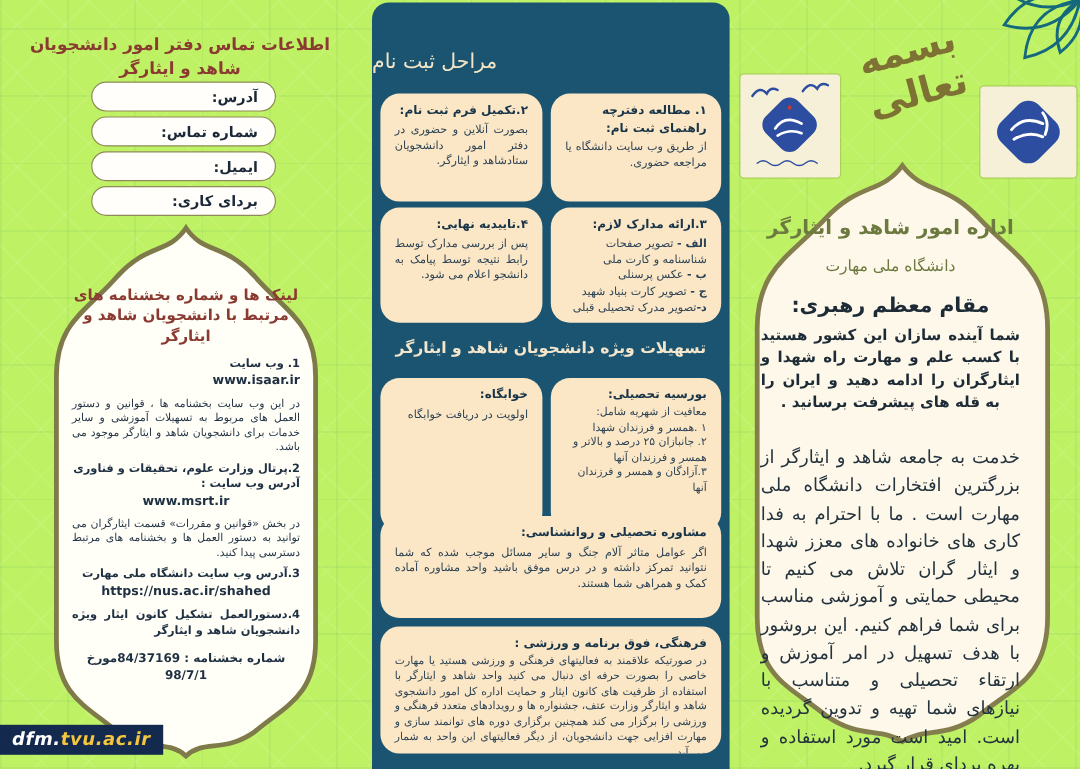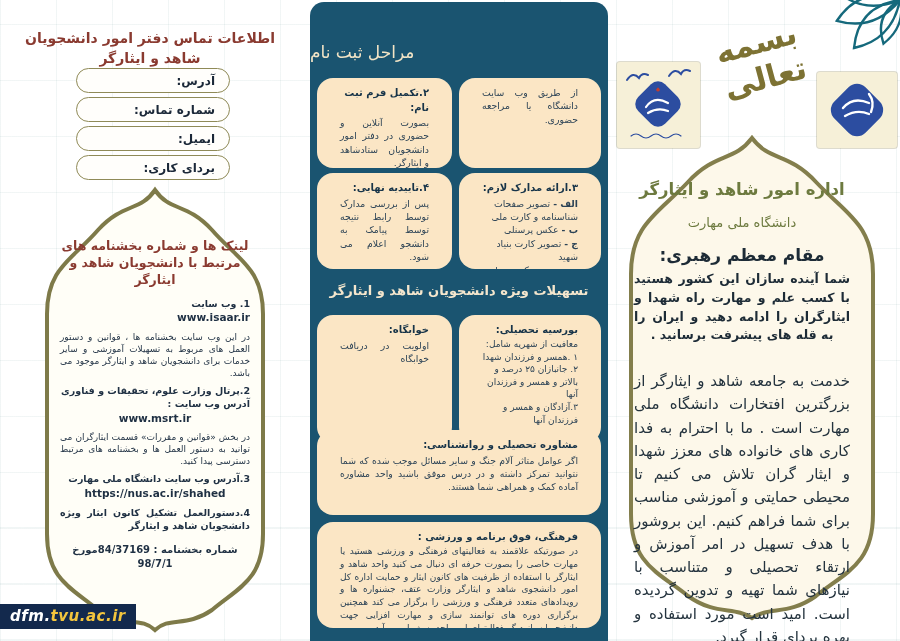--- a/index.html
+++ b/index.html
@@ -1,18 +1,18 @@
 <!DOCTYPE html>
 <html lang="fa" dir="rtl"><head>
 <meta charset="utf-8">
 <style>
   html,body{margin:0;padding:0;background:#2a2a2a;}
   .stage{
     position:relative;width:900px;height:641px;overflow:hidden;
-    background:#ffffff;direction:rtl;
+    background:#bef264;direction:rtl;
     font-family:"DejaVu Sans","Liberation Sans",sans-serif;
   }
   .stage::before{ 
     content:"";position:absolute;inset:0;z-index:0;
     background-image:
       repeating-linear-gradient(45deg, rgba(255,255,255,.07) 0 1.5px, transparent 1.5px 28px),
       repeating-linear-gradient(-45deg, rgba(255,255,255,.07) 0 1.5px, transparent 1.5px 28px),
       repeating-linear-gradient(90deg, rgba(20,96,96,.06) 0 1.5px, transparent 1.5px 56px),
       repeating-linear-gradient(0deg, rgba(20,96,96,.06) 0 1.5px, transparent 1.5px 56px);
   }
@@ -36,21 +36,21 @@
   .circular{font-weight:bold;font-size:10px;margin-top:10px;text-align:center;}
   .watermark{left:0;top:604px;background:#13294d;padding:3px 10px 4px;z-index:5;
     font-style:italic;font-weight:bold;font-size:15px;letter-spacing:.5px;direction:ltr;}
   .watermark .w1{color:#ffffff;} .watermark .w2{color:#f4c53d;}
   
   .mid{left:310px;top:2px;width:298px;height:639px;background:#1a5470;border-radius:14px 14px 0 0;z-index:2;}
   .mid-h1{left:0;top:40px;width:100%;text-align:left;color:#f3e5c6;font-weight:normal;font-size:17px;}
   .mid-h2{left:0;top:281px;width:100%;text-align:center;color:#f4e6cd;font-weight:bold;font-size:13px;}
   .grid{left:7px;width:284px;display:grid;grid-template-columns:142px 135px;column-gap:7px;row-gap:5px;}
   .g1{top:76px;} .g2{top:313px;}
-  .card{background:#fbe6c5;border-radius:16px;padding:8px 23px;box-sizing:border-box;
+  .card{background:#fbe6c5;border-radius:16px;padding:8px 12px;box-sizing:border-box;
     color:#2c4356;font-size:9.3px;line-height:1.45;overflow:hidden;text-align:justify;}
   .card .ct{font-weight:bold;color:#173449;font-size:10px;text-align:right;margin-bottom:1px;}
   .r1{height:90px;} .r2{height:96px;} .r3{height:128px;}
   .card.wide{position:absolute;left:7px;width:284px;}
   .c7{top:428px;height:85px;} .c8{top:520px;height:106px;font-size:9px;line-height:1.42;}
   .fac-line{text-align:right;}
   
   .rp{left:608px;top:0;width:292px;height:641px;z-index:1;}
   .besmele{left:70px;top:24px;width:165px;text-align:center;color:#7d7233;font-weight:bold;
     font-size:31px;transform:rotate(-15deg);z-index:2;}
@@ -112,20 +112,21 @@
     <div class="circular">شماره بخشنامه : 84/37169مورخ 98/7/1</div>
   </div>
 
   <div class="abs watermark"><span class="w1">dfm.</span><span class="w2">tvu.ac.ir</span></div>
 
   <div class="abs mid">
     <div class="abs mid-h1">مراحل ثبت نام</div>
 
     <div class="abs grid g1">
       <div class="card r1">
+        <div class="ct">۱. مطالعه دفترچه راهنمای ثبت نام:</div>
         <div>از طریق وب سایت دانشگاه یا مراجعه حضوری.</div>
       </div>
       <div class="card r1">
         <div class="ct">۲.تکمیل فرم ثبت نام:</div>
         <div>بصورت آنلاین و حضوری در دفتر امور دانشجویان ستادشاهد و ایثارگر.</div>
       </div>
       <div class="card r2">
         <div class="ct">۳.ارائه مدارک لازم:</div>
         <div class="fac-line"><span class="b">الف -</span><span> تصویر صفحات شناسنامه و کارت ملی</span></div>
         <div class="fac-line"><span class="b">ب -</span><span> عکس پرسنلی</span></div>

